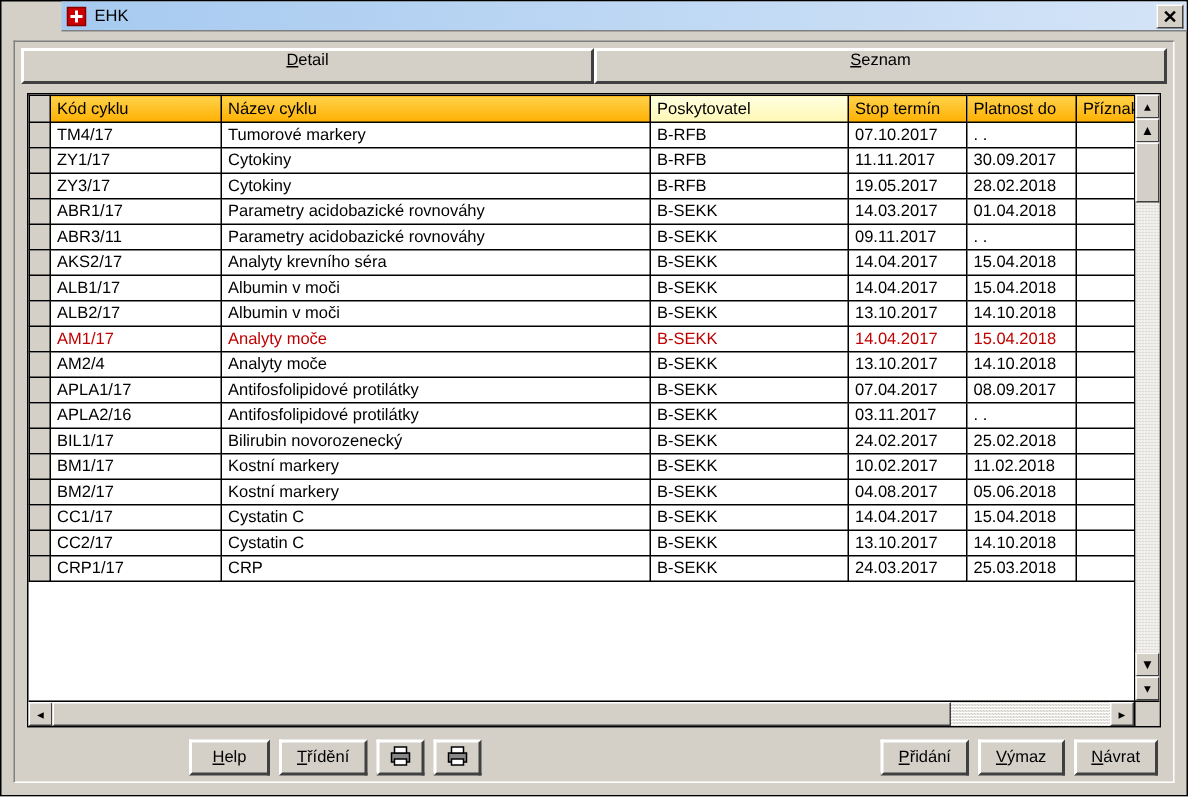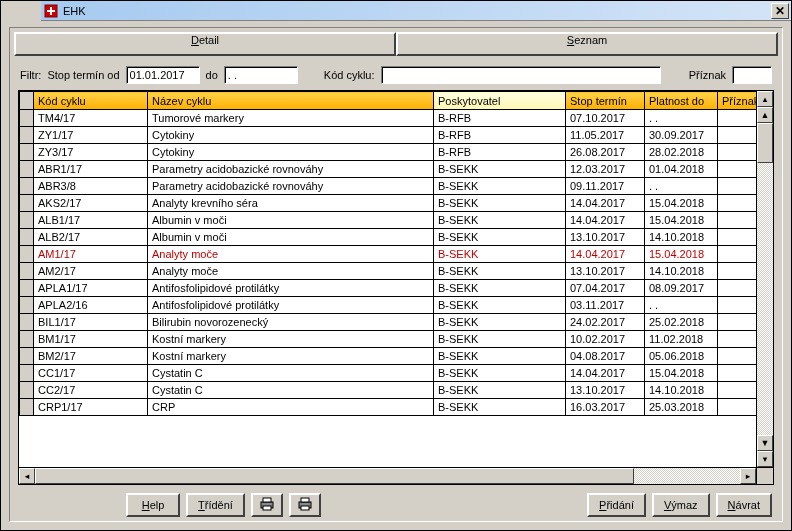--- a/index.html
+++ b/index.html
@@ -223,33 +223,20 @@
 
       <div class="tabs-row">
         <div class="tab-btn">
           <span><span class="ul">D</span>etail</span>
         </div>
         <div class="tab-btn">
           <span><span class="ul">S</span>eznam</span>
         </div>
       </div>
 
-      <div class="filter-row">
-        <label>Filtr:</label>
-        <label>Stop termín od</label>
-        <input class="tx" style="width: 74px;" value="01.01.2017">
-        <label>do</label>
-        <input class="tx" style="width: 74px;" value=". .">
-        <span style="width:14px"></span>
-        <label>Kód cyklu:</label>
-        <input class="tx" style="width: 280px;" value="">
-        <span style="flex:1"></span>
-        <label>Příznak</label>
-        <input class="tx" style="width: 40px;" value="">
-      </div>
 
       <div class="grid-wrap">
         <div class="grid-scroll">
         <table class="grid">
           <colgroup>
             <col class="c-rh">
                 <col class="c-kod">
                 <col class="c-naz">
                 <col class="c-pos">
                 <col class="c-stop">
@@ -275,45 +262,45 @@
                   <td>B-RFB</td>
                   <td>07.10.2017</td>
                   <td>. .</td>
                   <td></td>
                 </tr>
                 <tr>
                   <td class="rowhdr"></td>
                   <td>ZY1/17</td>
                   <td>Cytokiny</td>
                   <td>B-RFB</td>
-                  <td>11.05.2017</td>
+                  <td>11.11.2017</td>
                   <td>30.09.2017</td>
                   <td></td>
                 </tr>
                 <tr>
                   <td class="rowhdr"></td>
                   <td>ZY3/17</td>
                   <td>Cytokiny</td>
                   <td>B-RFB</td>
-                  <td>26.08.2017</td>
+                  <td>19.05.2017</td>
                   <td>28.02.2018</td>
                   <td></td>
                 </tr>
                 <tr>
                   <td class="rowhdr"></td>
                   <td>ABR1/17</td>
                   <td>Parametry acidobazické rovnováhy</td>
                   <td>B-SEKK</td>
-                  <td>12.03.2017</td>
+                  <td>14.03.2017</td>
                   <td>01.04.2018</td>
                   <td></td>
                 </tr>
                 <tr>
                   <td class="rowhdr"></td>
-                  <td>ABR3/8</td>
+                  <td>ABR3/11</td>
                   <td>Parametry acidobazické rovnováhy</td>
                   <td>B-SEKK</td>
                   <td>09.11.2017</td>
                   <td>. .</td>
                   <td></td>
                 </tr>
                 <tr>
                   <td class="rowhdr"></td>
                   <td>AKS2/17</td>
                   <td>Analyty krevního séra</td>
@@ -344,21 +331,21 @@
                   <td class="rowhdr"></td>
                   <td>AM1/17</td>
                   <td>Analyty moče</td>
                   <td>B-SEKK</td>
                   <td>14.04.2017</td>
                   <td>15.04.2018</td>
                   <td></td>
                 </tr>
                 <tr>
                   <td class="rowhdr"></td>
-                  <td>AM2/17</td>
+                  <td>AM2/4</td>
                   <td>Analyty moče</td>
                   <td>B-SEKK</td>
                   <td>13.10.2017</td>
                   <td>14.10.2018</td>
                   <td></td>
                 </tr>
                 <tr>
                   <td class="rowhdr"></td>
                   <td>APLA1/17</td>
                   <td>Antifosfolipidové protilátky</td>
@@ -419,21 +406,21 @@
                   <td>B-SEKK</td>
                   <td>13.10.2017</td>
                   <td>14.10.2018</td>
                   <td></td>
                 </tr>
                 <tr>
                   <td class="rowhdr"></td>
                   <td>CRP1/17</td>
                   <td>CRP</td>
                   <td>B-SEKK</td>
-                  <td>16.03.2017</td>
+                  <td>24.03.2017</td>
                   <td>25.03.2018</td>
                   <td></td>
                 </tr>
               </tbody>
         </table>
         </div>
         <div class="vscroll">
           <div class="sb-btn">▴</div>
           <div class="sb-btn">▲</div>
           <div class="sb-track" style="position:relative">

